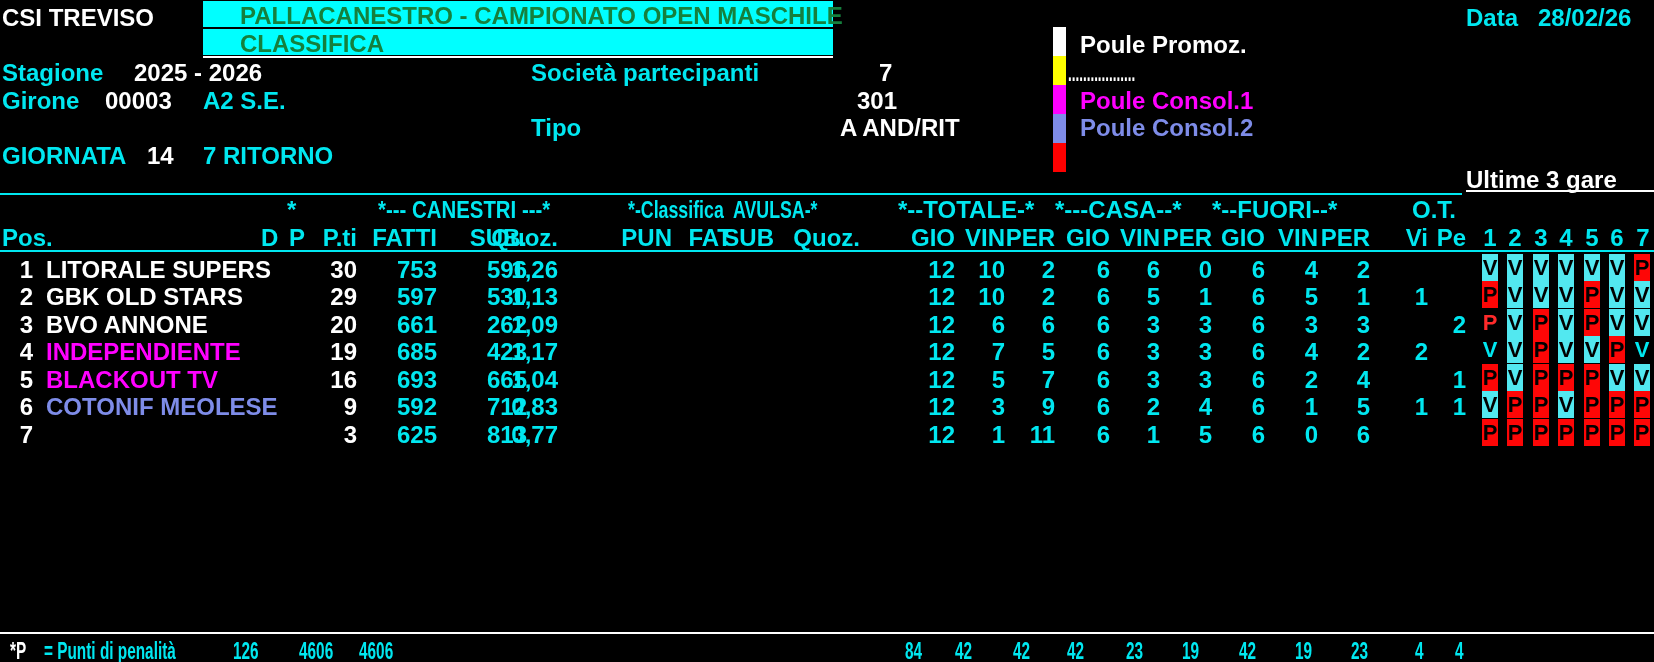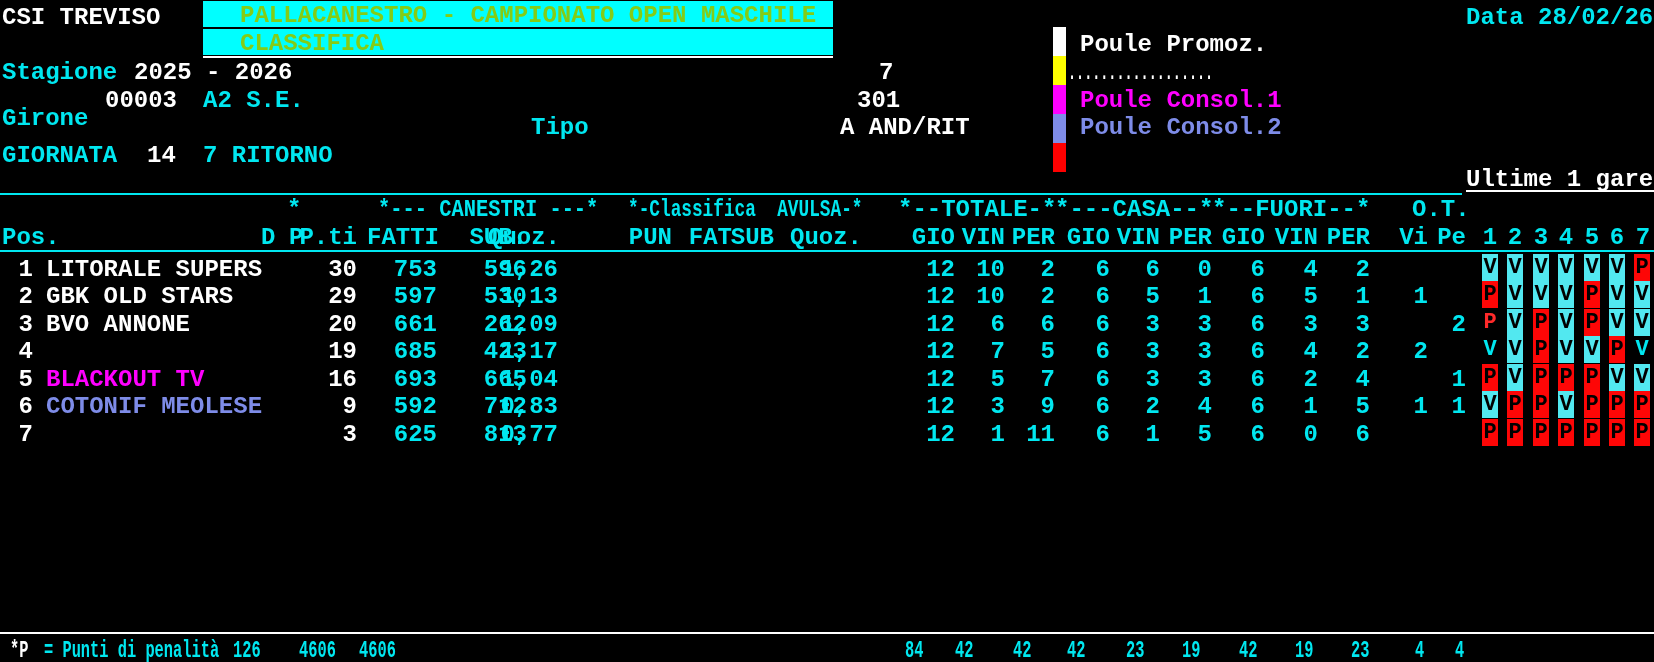--- a/index.html
+++ b/index.html
@@ -1,22 +1,22 @@
 <!DOCTYPE html>
 <html><head>
 <meta charset="utf-8">
 <style>
   html,body{margin:0;padding:0;background:#000;}
   .screen{position:relative;width:1654px;height:662px;background:#000;overflow:hidden;
-          font-family:Liberation Mono, monospace;font-weight:bold;font-size:24px;
+          font-family:Liberation Sans, sans-serif;font-weight:bold;font-size:24px;
           line-height:27px;color:#00e7f0;}
   .screen *{box-sizing:border-box;}
   .t{position:absolute;white-space:pre;}
   .white{color:#ffffff}.cy{color:#00e7f0}.mag{color:#ff00ff}.blue{color:#7e8ce8}
-  .blk{color:#84cc16}
+  .blk{color:#15803d}
   .bar{position:absolute;left:203px;width:630px;height:26px;background:#00ffff;}
   .hline{position:absolute;height:2px;}
   .trow{position:absolute;left:0;width:1654px;height:27px;}
   .num{position:absolute;width:70px;text-align:right;white-space:pre;}
   .c-pos{left:0;width:33px}.c-pti{left:287px}.c-fatti{left:367px}.c-sub{left:457px}
   .c-quoz{left:488px}.c-pun{left:602px}.c-fat{left:662px}.c-sub2{left:704px}
   .c-quoz2{left:790px}.c-gio{left:885px}.c-vin{left:935px}.c-per{left:985px}
   .c-cgio{left:1040px}.c-cvin{left:1090px}.c-cper{left:1142px}.c-fgio{left:1195px}
   .c-fvin{left:1248px}.c-fper{left:1300px}.c-vi{left:1358px}.c-pe{left:1396px}
   .team{position:absolute;left:46px;white-space:pre;}
@@ -42,47 +42,48 @@
   <div class="bar" style="top:1px"></div>
   <div class="bar" style="top:29px"></div>
   <div class="hline" style="left:203px;top:56px;width:630px;background:#ffffff"></div>
   <span class="t blk" style="left:240px;top:2px">PALLACANESTRO - CAMPIONATO OPEN MASCHILE</span>
   <span class="t blk" style="left:240px;top:30px">CLASSIFICA</span>
   <span class="t cy" style="left:1466px;top:4px">Data</span>
   <span class="t cy" style="left:1538px;top:4px">28/02/26</span>
 
   <span class="t cy" style="left:2px;top:59px">Stagione</span>
   <span class="t white" style="left:134px;top:59px">2025 - 2026</span>
-  <span class="t cy" style="left:2px;top:105px">Girone</span>
+  <span class="t cy" style="left:2px;top:87px">Girone</span>
   <span class="t white" style="left:105px;top:87px">00003</span>
   <span class="t cy" style="left:203px;top:87px">A2 S.E.</span>
   <span class="t cy" style="left:2px;top:142px">GIORNATA</span>
   <span class="t white" style="left:147px;top:142px">14</span>
   <span class="t cy" style="left:203px;top:142px">7 RITORNO</span>
 
+  <span class="t cy" style="left:531px;top:59px">Società partecipanti</span>
   <span class="t white" style="left:879px;top:59px">7</span>
   <span class="t white" style="left:857px;top:87px">301</span>
   <span class="t cy" style="left:531px;top:114px">Tipo</span>
   <span class="t white" style="left:840px;top:114px">A AND/RIT</span>
 
   <div>
     <div class="lbar">
       <div class="lseg" style="background: rgb(255, 255, 255);"></div>
       <div class="lseg" style="background: rgb(255, 255, 0);"></div>
       <div class="lseg" style="background: rgb(255, 0, 255);"></div>
       <div class="lseg" style="background: rgb(126, 140, 232);"></div>
       <div class="lseg" style="background: rgb(255, 0, 0);"></div>
     </div>
     <span class="t white" style="left:1080px;top:31px">Poule Promoz.</span>
     <span class="t white sx56" style="left:1068px;top:59px">..................</span>
     <span class="t mag" style="left:1080px;top:87px">Poule Consol.1</span>
     <span class="t blue" style="left:1080px;top:114px">Poule Consol.2</span>
   </div>
 
-  <span class="t white" style="left:1466px;top:166px">Ultime 1 gare</span>
+  <span class="t white" style="left:1466px;top:166px">Ultime 3 gare</span>
   <div class="hline" style="left:1466px;top:190px;width:188px;background:#ffffff"></div>
   <div class="hline" style="left:0;top:193px;width:1462px;background:#00e7f0"></div>
   <div class="hline" style="left:0;top:250px;width:1654px;background:#00e7f0"></div>
   <div class="hline" style="left:0;top:632px;width:1654px;background:#ffffff"></div>
 
   <span class="t cy" style="left:287px;top:196px">*</span>
   <span class="t cy sx85" style="left:378px;top:196px">*--- CANESTRI ---*</span>
   <span class="t cy sx74" style="left:628px;top:196px">*-Classifica  AVULSA-*</span>
   <span class="t cy" style="left:898px;top:196px">*--TOTALE-*</span>
   <span class="t cy" style="left:1055px;top:196px">*---CASA--*</span>
@@ -175,20 +176,21 @@
       <span class="num c-cper cy">3</span>
       <span class="num c-fgio cy">6</span>
       <span class="num c-fvin cy">3</span>
       <span class="num c-fper cy">3</span>
       <span class="num c-vi cy"></span>
       <span class="num c-pe cy">2</span>
       <span><div class="cell op" style="left: 1482px;">P</div><div class="cell fv" style="left: 1507px;">V</div><div class="cell fp" style="left: 1533px;">P</div><div class="cell fv" style="left: 1558px;">V</div><div class="cell fp" style="left: 1584px;">P</div><div class="cell fv" style="left: 1609px;">V</div><div class="cell fv" style="left: 1634px;">V</div></span>
     </div>
       <div class="trow" style="top: 338px;">
       <span class="num c-pos white">4</span>
+      <span class="team mag">INDEPENDIENTE</span>
       <span class="num c-pti white">19</span>
       <span class="num c-fatti cy">685</span>
       <span class="num c-sub cy">423</span>
       <span class="num c-quoz cy">1,17</span>
       <span class="num c-gio cy">12</span>
       <span class="num c-vin cy">7</span>
       <span class="num c-per cy">5</span>
       <span class="num c-cgio cy">6</span>
       <span class="num c-cvin cy">3</span>
       <span class="num c-cper cy">3</span>

